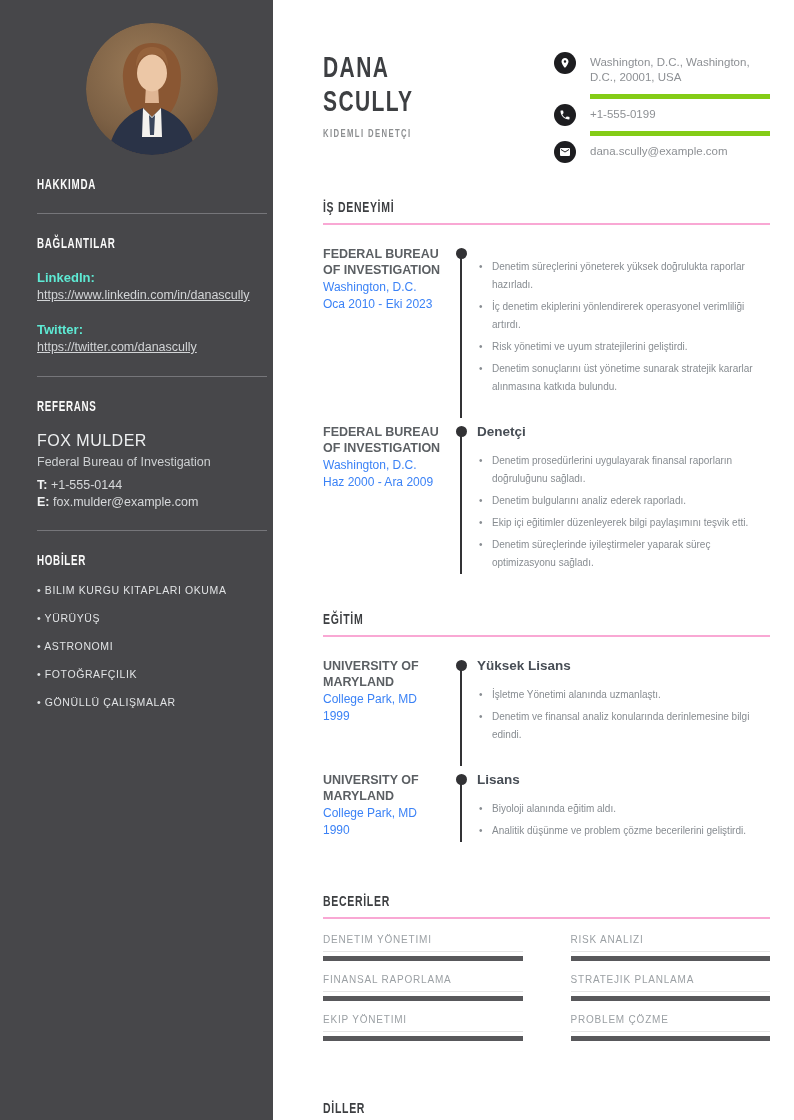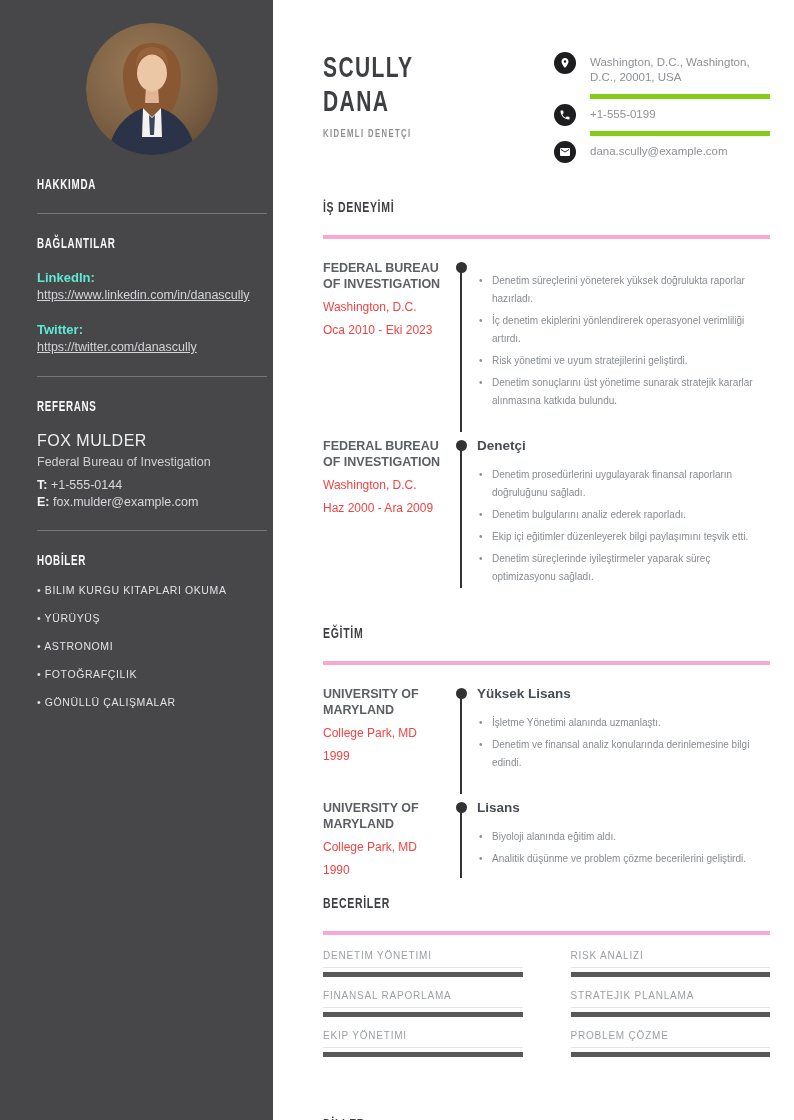--- a/index.html
+++ b/index.html
@@ -51,31 +51,31 @@
     flex-shrink: 0; margin-right: 14px; display: flex; align-items: center; justify-content: center;
   }
   .contact-text {
     flex: 1; font-size: 11.5px; color: #8d9094; line-height: 15px;
     padding: 3px 0 9px 0; border-bottom: 5px solid #84cc16; min-height: 13px;
   }
   .contact-row:last-child .contact-text { border-bottom: none; }
   .contact-row + .contact-row { margin-top: 5px; }
   .section-heading {
     font-size: 15px; font-weight: bold; color: #3d3f42; letter-spacing: 1px;
-    padding-bottom: 20px; border-bottom: 4px solid #f9a8d4; white-space: nowrap;
+    padding-bottom: 8px; border-bottom: 2px solid #f9a8d4; white-space: nowrap;
   }
   .sec-exp { margin-top: 30px; }
   .sec-edu { margin-top: 36px; }
-  .sec-skl { margin-top: 16px; }
+  .sec-skl { margin-top: 50px; }
   .sec-lng { margin-top: 58px; }
   .entry { display: flex; margin-top: 21px; }
   .entry + .entry { margin-top: 6px; }
   .entry-left { width: 137px; flex-shrink: 0; padding-right: 12px; box-sizing: border-box; }
   .company { font-size: 12.5px; font-weight: bold; color: #5b5f63; line-height: 16px; }
-  .meta { font-size: 12px; color: #ef4444; line-height: 16px; margin-top: 7px; }
+  .meta { font-size: 12px; color: #3b82f6; line-height: 16px; margin-top: 1px; }
   .entry-right { flex: 1; position: relative; padding-left: 17px; padding-bottom: 22px; }
   .entry:last-child .entry-right { padding-bottom: 2px; }
   .entry-right::before {
     content: ""; position: absolute; left: 0; top: 8px; bottom: 0; width: 2px; background: #323235;
   }
   .dot {
     position: absolute; left: -4.5px; top: 2px; width: 11px; height: 11px;
     border-radius: 50%; background: #323235;
   }
   .role { font-size: 13.5px; font-weight: bold; color: #474d55; line-height: 16px; }
@@ -169,22 +169,22 @@
       <li>ASTRONOMI</li>
       <li>FOTOĞRAFÇILIK</li>
       <li>GÖNÜLLÜ ÇALIŞMALAR</li>
     </ul>
   </aside>
 
   <main class="main">
 
     <div class="header">
       <div class="name-block">
+        <div class="name-line"><span class="cond">DANA</span></div>
         <div class="name-line"><span class="cond">SCULLY</span></div>
-        <div class="name-line"><span class="cond">DANA</span></div>
         <div class="job-title"><span class="cond">KIDEMLI DENETÇI</span></div>
       </div>
       <div class="contact">
         <div class="contact-row">
           <span class="icon-circle">
             <svg width="12" height="12" viewBox="0 0 24 24" fill="#ffffff">
                 <path d="M12 2C8.1 2 5 5.1 5 9c0 5.2 7 13 7 13s7-7.8 7-13c0-3.9-3.1-7-7-7zm0 9.5A2.5 2.5 0 1 1 12 6.5a2.5 2.5 0 0 1 0 5z"></path>
               </svg>
           </span>
           <div class="contact-text">Washington, D.C., Washington, D.C., 20001, USA</div>

